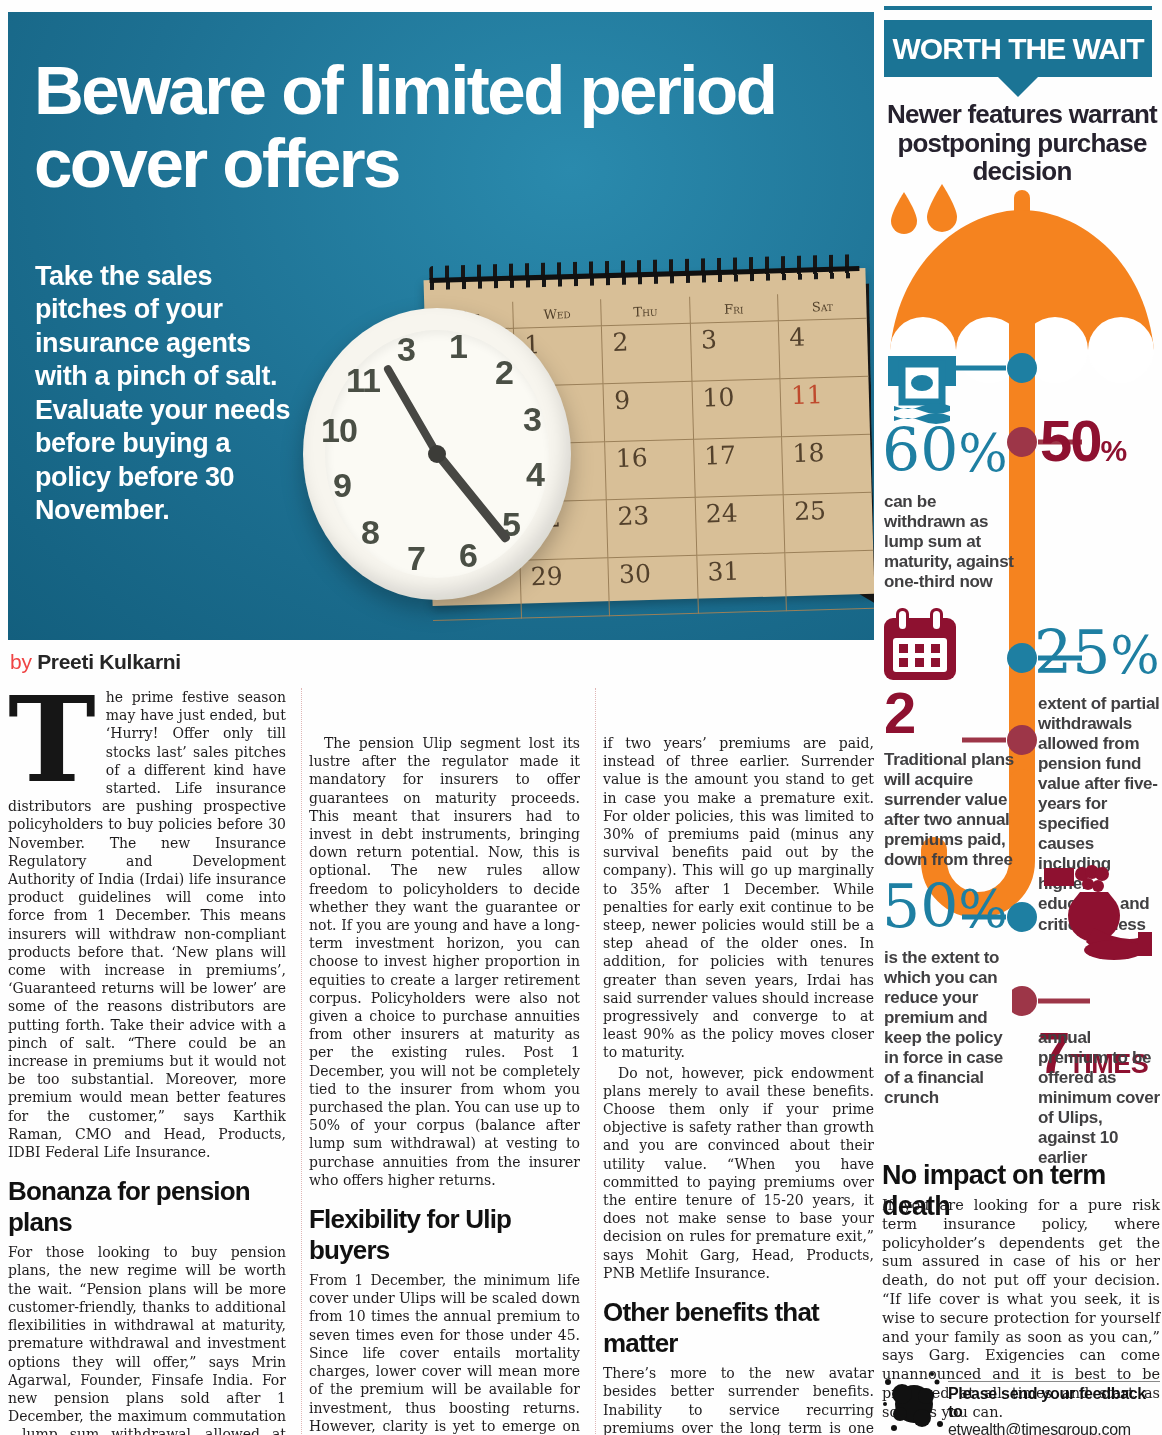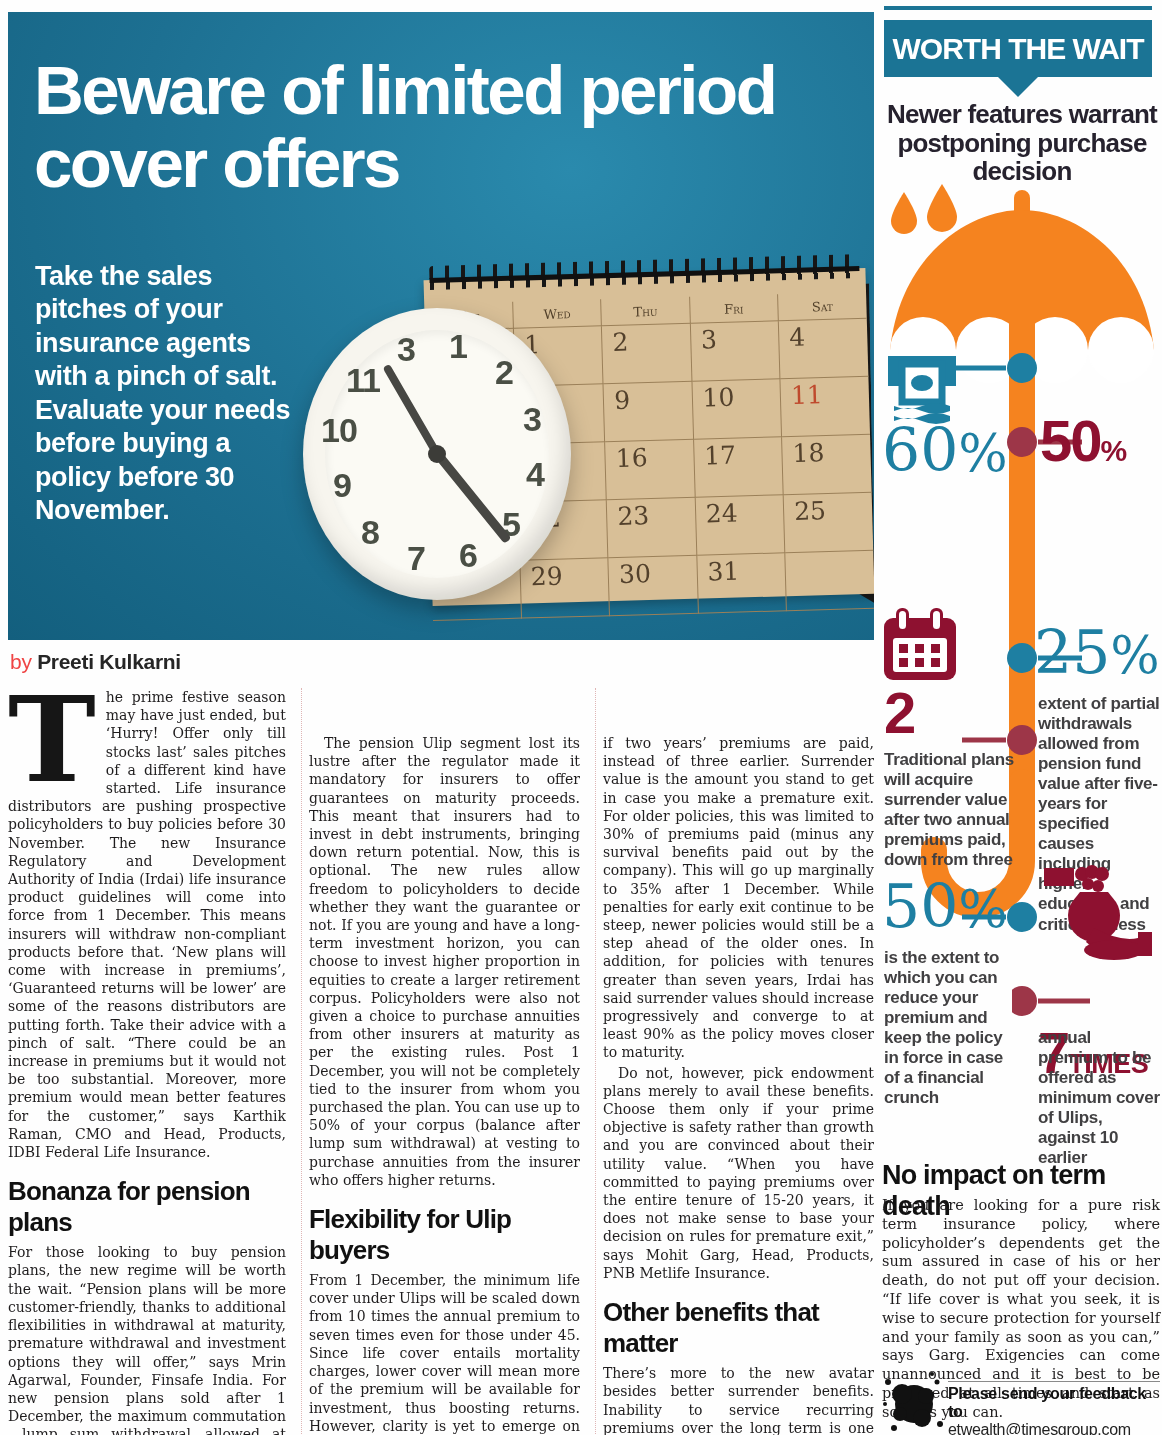--- a/index.html
+++ b/index.html
@@ -245,20 +245,21 @@
 
     <svg class="icon" style="left:2px;top:350px" width="76" height="80" viewBox="0 0 76 80">
       <path d="M4 6 h68 v30 h-14 v-16 h-40 v16 h-14 Z" fill="#1e7fa2"></path>
       <rect x="18" y="14" width="40" height="38" fill="#fff" stroke="#1e7fa2" stroke-width="7"></rect>
       <ellipse cx="38" cy="33" rx="11" ry="8" fill="#1e7fa2"></ellipse>
       <path d="M10 56 q14 6 28 0 q14 -6 28 0 v5 q-14 6 -28 0 q-14 -6 -28 0 Z" fill="#1e7fa2"></path>
       <path d="M10 66 q14 6 28 0 q14 -6 28 0 v5 q-14 6 -28 0 q-14 -6 -28 0 Z" fill="#1e7fa2"></path>
     </svg>
 
     <div class="statnum serifnum" style="left:0;top:420px"><span>60</span><span class="pct">%</span></div>
+    <div class="caption" style="left:2px;top:492px;width:130px">can be withdrawn as lump sum at maturity, against one-third now</div>
 
     <div class="statnum sansnum" style="left:158px;top:412px"><span>50</span><span class="pct">%</span></div>
 
     <svg class="icon" style="left:2px;top:608px" width="72" height="80" viewBox="0 0 72 80">
       <rect x="12" y="0" width="13" height="26" rx="6" fill="#8e1130"></rect>
       <rect x="46" y="0" width="13" height="26" rx="6" fill="#8e1130"></rect>
       <rect x="0" y="10" width="72" height="62" rx="9" fill="#8e1130"></rect>
       <rect x="15" y="3" width="7" height="18" rx="3.5" fill="#fff"></rect>
       <rect x="49" y="3" width="7" height="18" rx="3.5" fill="#fff"></rect>
       <rect x="9" y="30" width="54" height="34" rx="3" fill="#fff"></rect>

